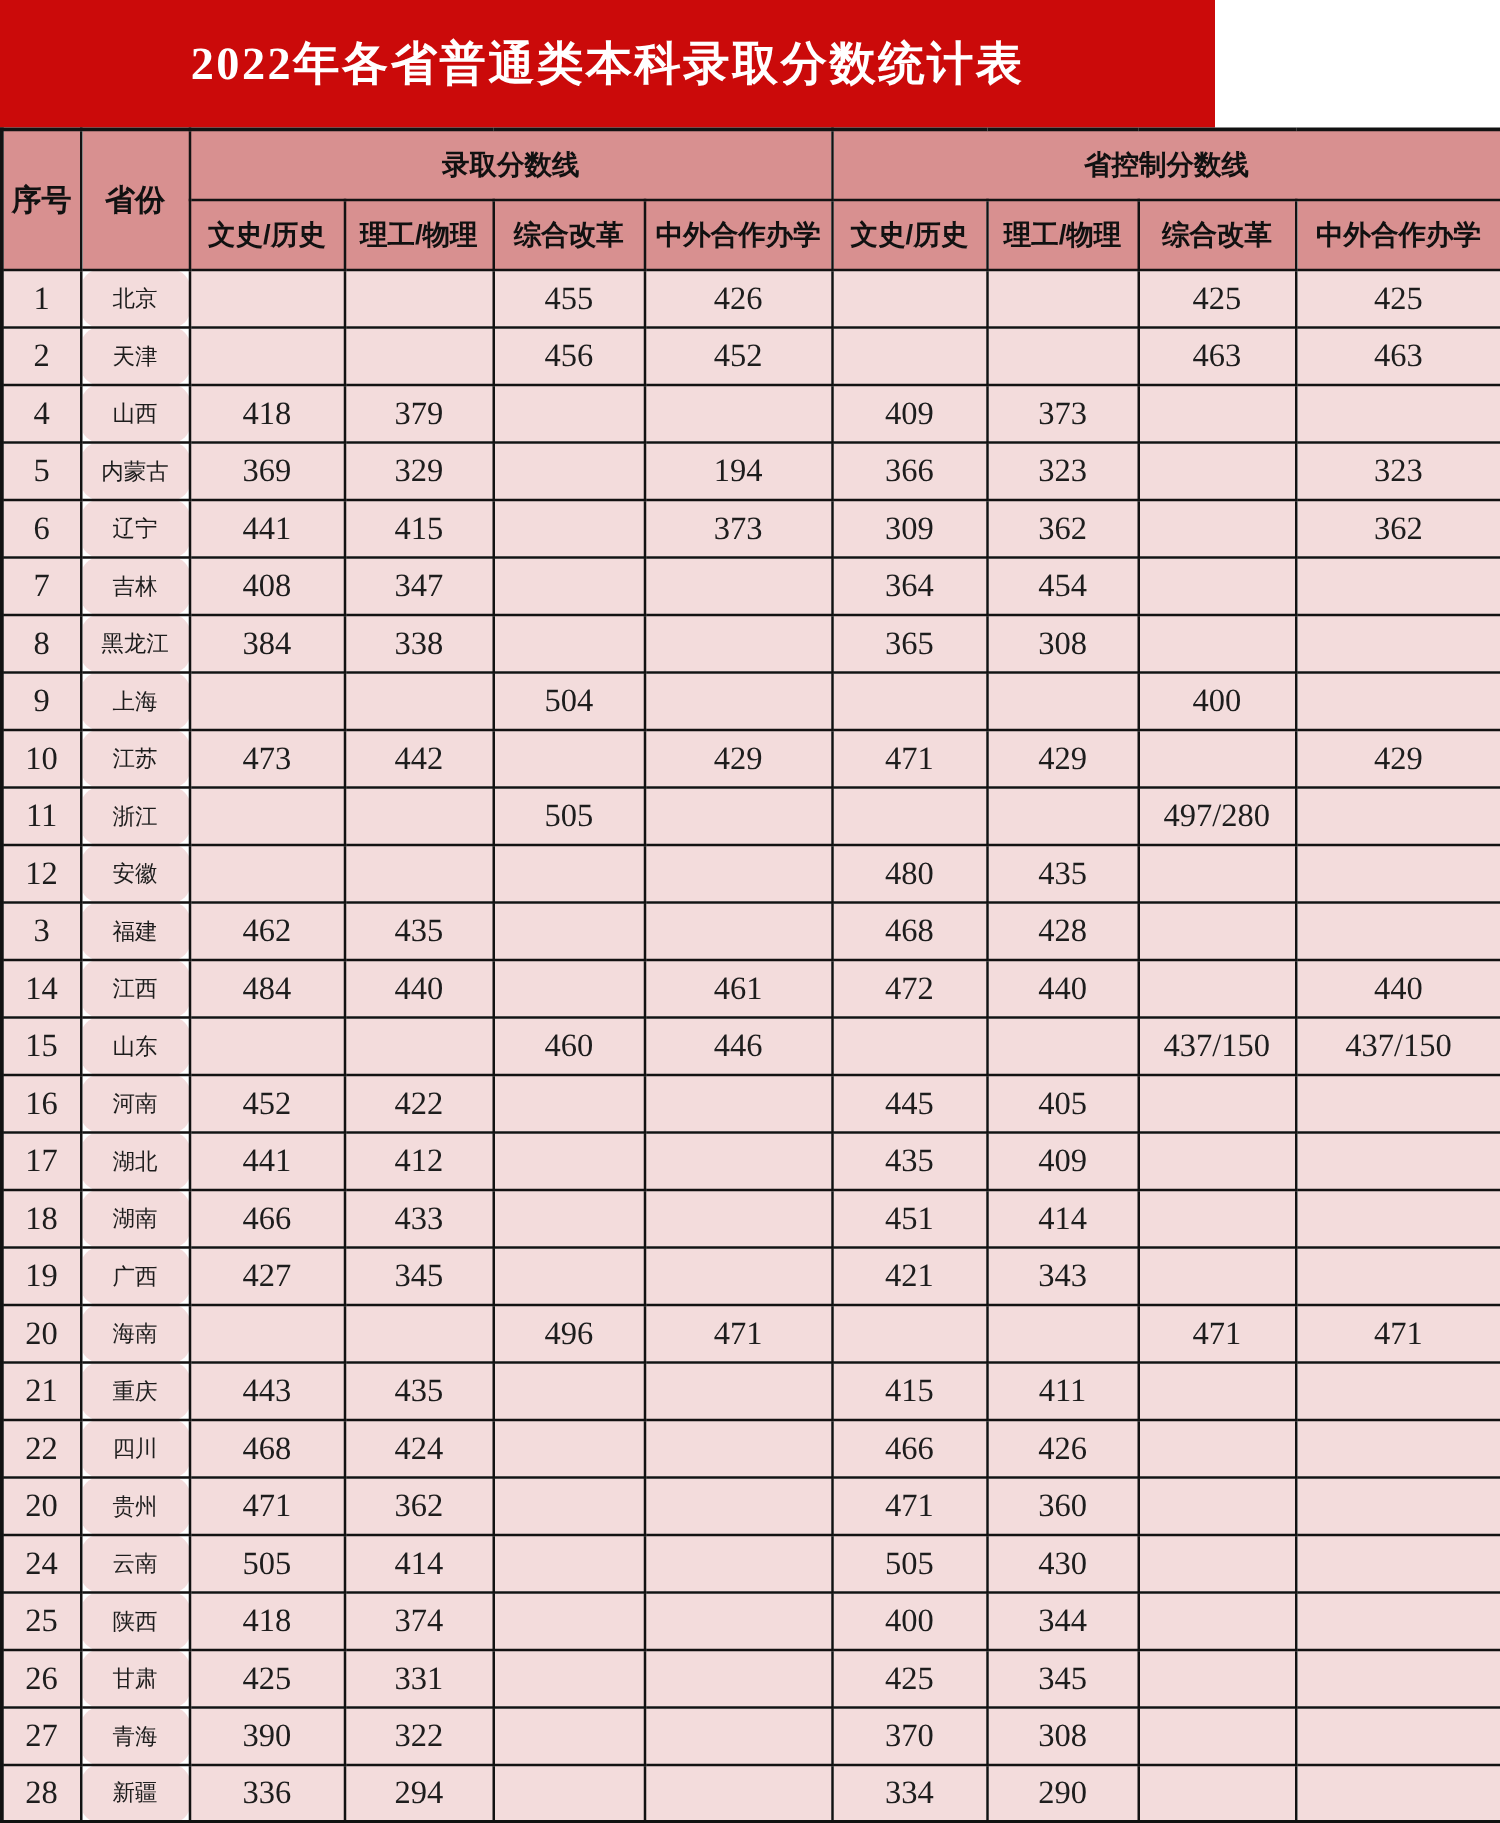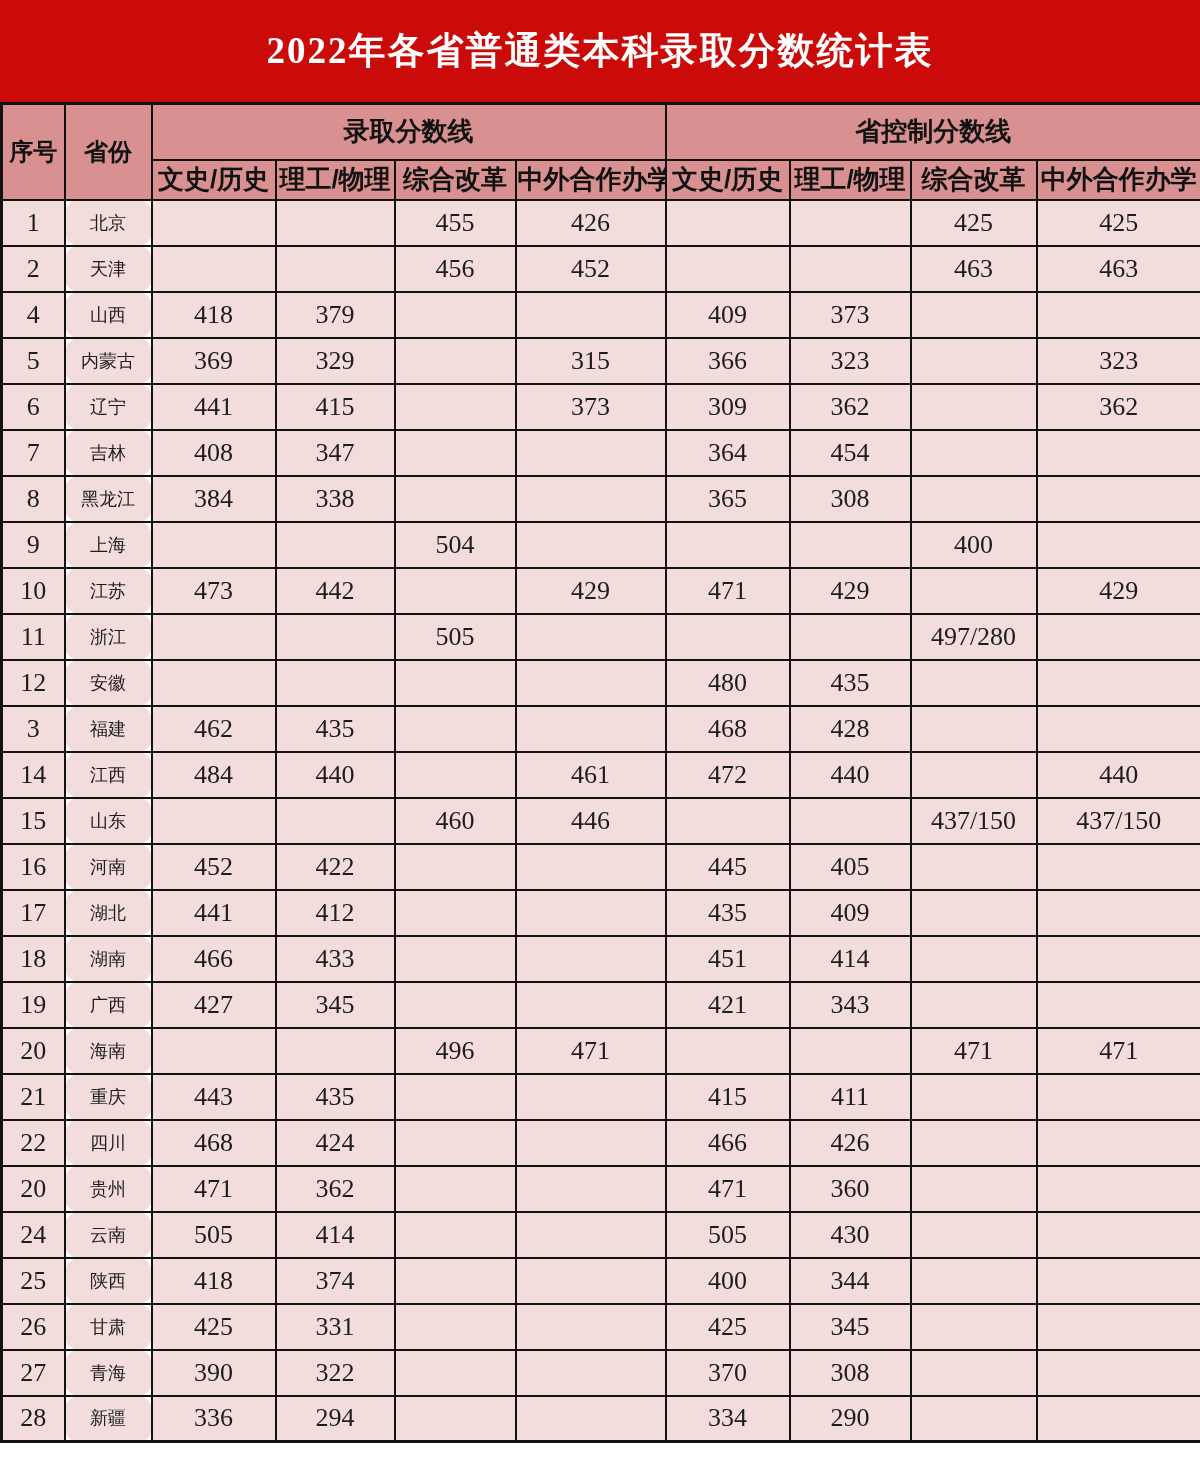--- a/index.html
+++ b/index.html
@@ -3,21 +3,21 @@
 <meta charset="utf-8">
 <style>
   html, body {
     margin: 0;
     padding: 0;
     width: 1200px;
     background: #ffffff;
     font-family: "Liberation Serif", serif;
   }
   .banner {
-    width: 1200px;
+    width: 972px;
     height: 102px;
     background: #cb0a0a;
     display: flex;
     align-items: center;
     justify-content: center;
   }
   .banner .title {
     color: #ffffff;
     font-size: 37px;
     font-weight: bold;
@@ -35,25 +35,25 @@
     border: 2px solid #121212;
     text-align: center;
     vertical-align: middle;
     overflow: hidden;
     white-space: nowrap;
   }
   thead th {
     background: #d89090;
     color: #111111;
     font-weight: bold;
-    font-size: 26px;
+    font-size: 22px;
     font-family: "Liberation Sans", sans-serif;
   }
   thead tr.group-row { height: 56px; }
-  thead tr.sub-row   { height: 40px; }
+  thead tr.sub-row   { height: 56px; }
   thead th.corner { font-size: 24px; }
   tbody td {
     background: #f3dcdc;
     color: #1d1d1d;
     font-size: 26px;
     font-family: "Liberation Serif", serif;
   }
   tbody tr { height: 46px; }
   tbody td.province { font-size: 18px; border-radius: 14px; }
 </style>
@@ -131,21 +131,21 @@
         <td>373</td>
         <td></td>
         <td></td>
       </tr>
       <tr>
         <td>5</td>
         <td class="province">内蒙古</td>
         <td>369</td>
         <td>329</td>
         <td></td>
-        <td>315</td>
+        <td>194</td>
         <td>366</td>
         <td>323</td>
         <td></td>
         <td>323</td>
       </tr>
       <tr>
         <td>6</td>
         <td class="province">辽宁</td>
         <td>441</td>
         <td>415</td>

